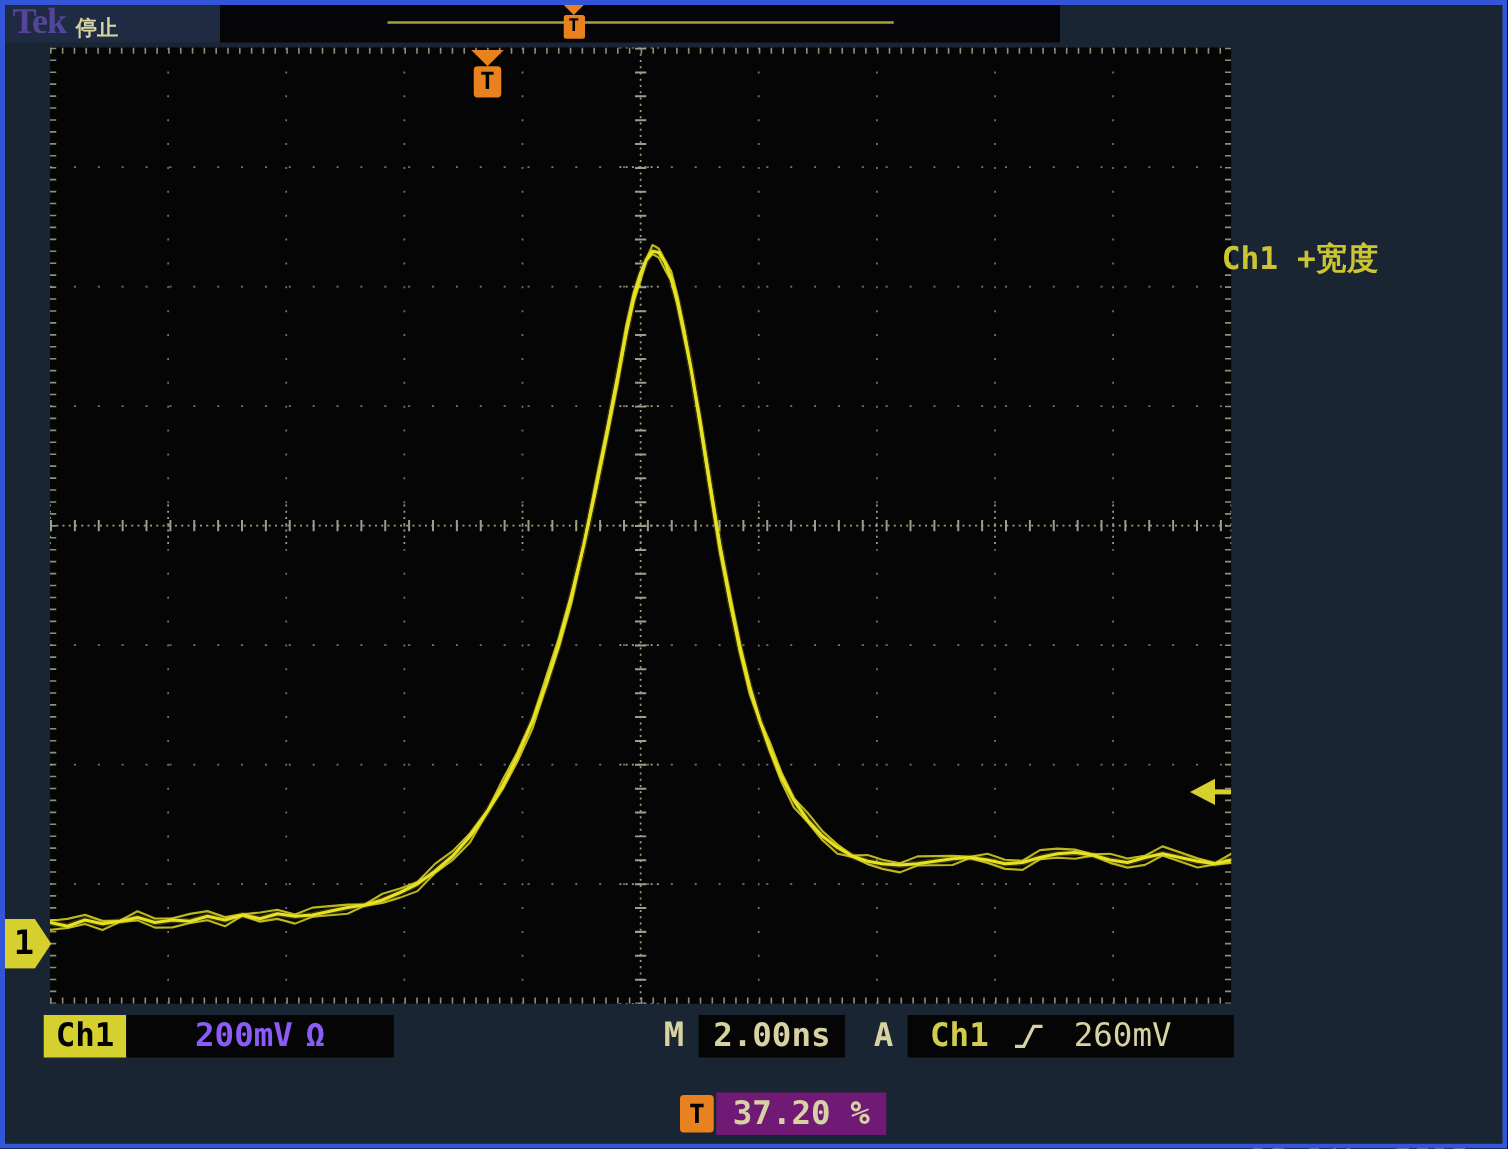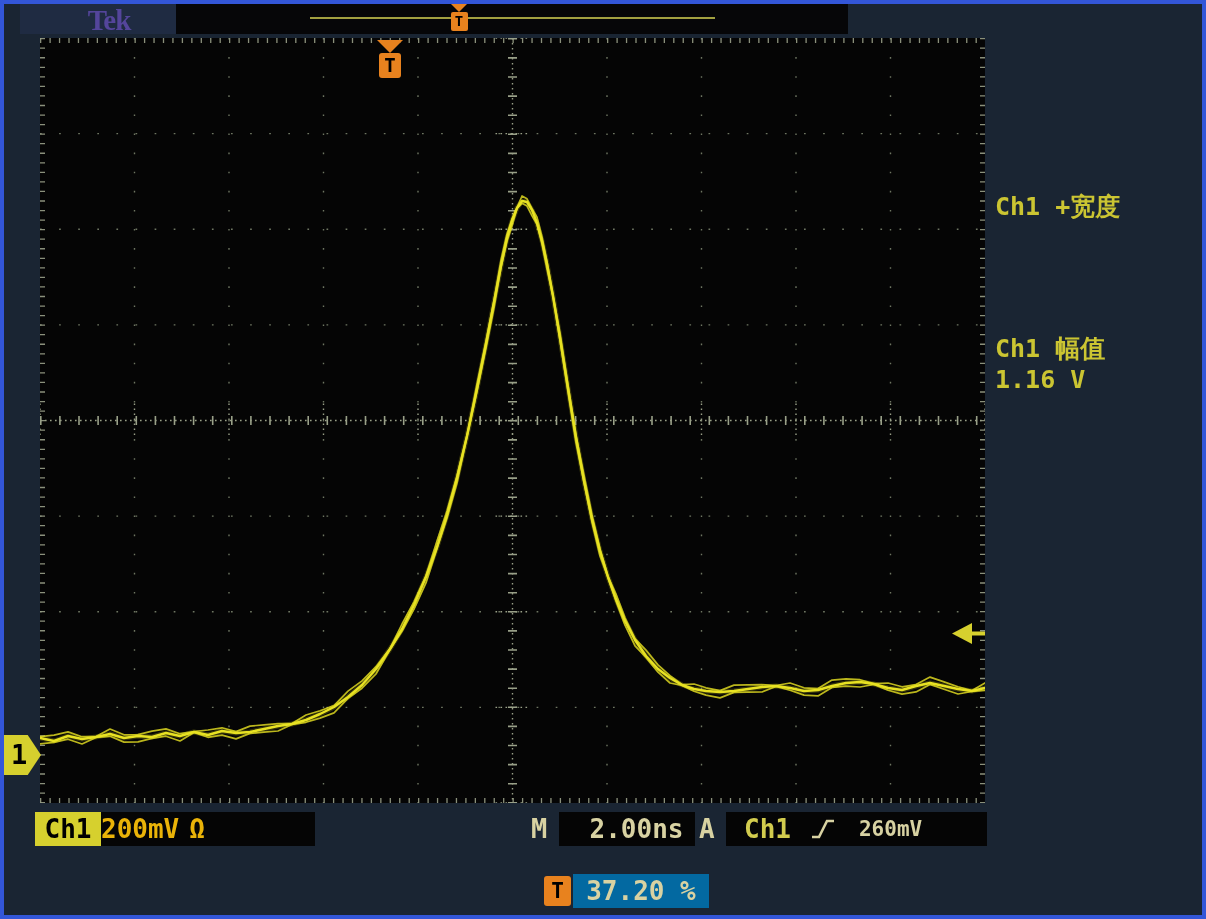--- a/index.html
+++ b/index.html
@@ -4,63 +4,63 @@
 <style>
   html,body{margin:0;padding:0;background:#000;}
   #screen{
     position:relative;width:1206px;height:919px;overflow:hidden;
     background:#1a2533;
     font-family:"DejaVu Sans Mono","Liberation Mono",monospace;
     -webkit-font-smoothing:none;
   }
   .frame{position:absolute;inset:0;border:4px solid #3356d8;pointer-events:none;z-index:50;}
   
-  .header{position:absolute;left:20px;top:4px;width:172px;height:30px;background:#1f2b42;display:flex;align-items:center;flex-direction:column;}
+  .header{position:absolute;left:4px;top:4px;width:172px;height:30px;background:#1f2b42;display:flex;align-items:flex-end;}
   .tek{font-family:"Liberation Serif","DejaVu Serif",serif;font-weight:bold;font-size:29px;color:#54459b;margin-left:6px;letter-spacing:-1px;}
   .status{font-size:17px;font-weight:bold;color:#d8d2a2;margin-left:8px;font-family:"DejaVu Sans Mono","Liberation Sans",sans-serif;}
   
   .topstrip{position:absolute;left:176px;top:4px;width:672px;height:30px;background:#060608;}
   .recline{position:absolute;left:134px;top:13px;width:405px;height:2px;background:#a2a040;}
   .rec-t{position:absolute;left:274px;top:0px;width:18px;}
   .tri-sm{width:0;height:0;margin:0 auto;border-left:8px solid transparent;border-right:8px solid transparent;border-top:8px solid #e8821e;}
   .tsq-sm{width:17px;height:19px;margin:0 auto;background:#e8821e;border-radius:2px;color:#000;font-weight:bold;font-size:14px;line-height:19px;text-align:center;}
   
   #graticule{position:absolute;left:40px;top:38px;width:945px;height:765px;background:#050505;}
   #grid-svg,#wave-svg{position:absolute;left:0;top:0;}
   .grat-t{position:absolute;left:337px;top:2px;width:26px;z-index:5;}
   .tri-lg{width:0;height:0;margin:0 auto;border-left:13px solid transparent;border-right:13px solid transparent;border-top:13px solid #e8821e;}
   .tsq-lg{width:22px;height:25px;margin:0 auto;background:#e8821e;border-radius:3px;color:#000;font-weight:bold;font-size:19px;line-height:25px;text-align:center;}
   .trig-arrow{position:absolute;right:0px;top:583px;width:33px;height:25px;z-index:5;}
   
   .ch-marker{position:absolute;left:2px;top:735px;width:39px;height:40px;background:#d6d02e;
     clip-path:polygon(0 0,66% 0,100% 50%,66% 100%,0 100%);
     color:#000;font-weight:bold;font-size:27px;line-height:40px;text-align:left;padding-left:9px;box-sizing:border-box;z-index:6;}
   
-  .meas{position:absolute;left:995px;width:206px;color:#cbc532;font-weight:bold;
+  .meas{position:absolute;left:937px;width:206px;text-align:center;color:#cbc532;font-weight:bold;
     font-family:"DejaVu Sans Mono","Liberation Sans",sans-serif;}
   .meas .lab{font-size:25px;line-height:31px;}
   .meas .val{font-size:25px;line-height:31px;}
   .meas1{top:191px;} .meas2{top:333px;}
   
   .badge-ch1{position:absolute;left:35px;top:812px;width:66px;height:34px;background:#d6d02e;color:#000;
     font-size:26px;font-weight:bold;text-align:center;line-height:34px;}
-  .box-vscale{position:absolute;left:101px;top:812px;width:214px;height:34px;background:#050505;color:#eab308;
-    font-size:26px;font-weight:bold;line-height:34px;text-align:left;}
+  .box-vscale{position:absolute;left:101px;top:812px;width:214px;height:34px;background:#050505;color:#8b5cf6;
+    font-size:26px;font-weight:bold;line-height:34px;text-align:center;}
   .box-vscale .ohm{margin-left:10px;}
   .lbl-M{position:absolute;left:531px;top:812px;height:34px;line-height:34px;color:#d8d2a2;font-size:27px;font-weight:bold;}
   .box-tb{position:absolute;left:559px;top:812px;width:117px;height:34px;background:#050505;color:#d8d2a2;
-    font-size:26px;font-weight:bold;text-align:center;line-height:34px;padding-left:19px;}
+    font-size:26px;font-weight:bold;text-align:center;line-height:34px;}
   .lbl-A{position:absolute;left:699px;top:812px;height:34px;line-height:34px;color:#d8d2a2;font-size:26px;font-weight:bold;}
   .box-trig{position:absolute;left:726px;top:812px;width:261px;height:34px;background:#050505;display:flex;align-items:center;}
   .box-trig .src{color:#d2cc4e;font-size:26px;font-weight:bold;margin-left:18px;}
   .box-trig .slope{margin-left:20px;display:flex;align-items:center;}
-  .box-trig .lvl{color:#d8d2a2;font-size:21px;font-weight:bold;margin-left:24px;}
+  .box-trig .lvl{color:#d8d2a2;font-size:26px;font-weight:normal;margin-left:24px;}
   .t-badge{position:absolute;left:544px;top:876px;width:27px;height:30px;background:#e8821e;border-radius:3px;
     color:#000;font-size:21px;font-weight:bold;text-align:center;line-height:30px;}
-  .box-pct{position:absolute;left:573px;top:874px;width:136px;height:34px;background:#0369a1;color:#d8d2a2;
+  .box-pct{position:absolute;left:573px;top:874px;width:136px;height:34px;background:#701a75;color:#d8d2a2;
     font-size:26px;font-weight:bold;text-align:center;line-height:34px;}
   .datetime{position:absolute;left:1000px;top:852px;width:204px;color:#d8d2a2;font-size:25px;font-weight:bold;
     line-height:30px;white-space:pre;font-family:"DejaVu Sans Mono","Liberation Sans",sans-serif;}
 </style>
 </head>
 <body>
 
 <div id="screen">
 
   <div class="header">
@@ -139,24 +139,20 @@
     </div>
   </div>
 
   <div class="ch-marker">
     <span>1</span>
   </div>
 
   <div class="meas meas1">
     <div class="lab">Ch1 +宽度</div>
   </div>
-  <div class="meas meas2">
-    <div class="lab">Ch1 幅值</div>
-    <div class="val">1.16 V</div>
-  </div>
 
   <div class="badge-ch1">Ch1</div>
   <div class="box-vscale">
     <span>200mV</span><span class="ohm">Ω</span>
   </div>
 
   <div class="lbl-M">M</div>
   <div class="box-tb">2.00ns</div>
 
   <div class="lbl-A">A</div>

